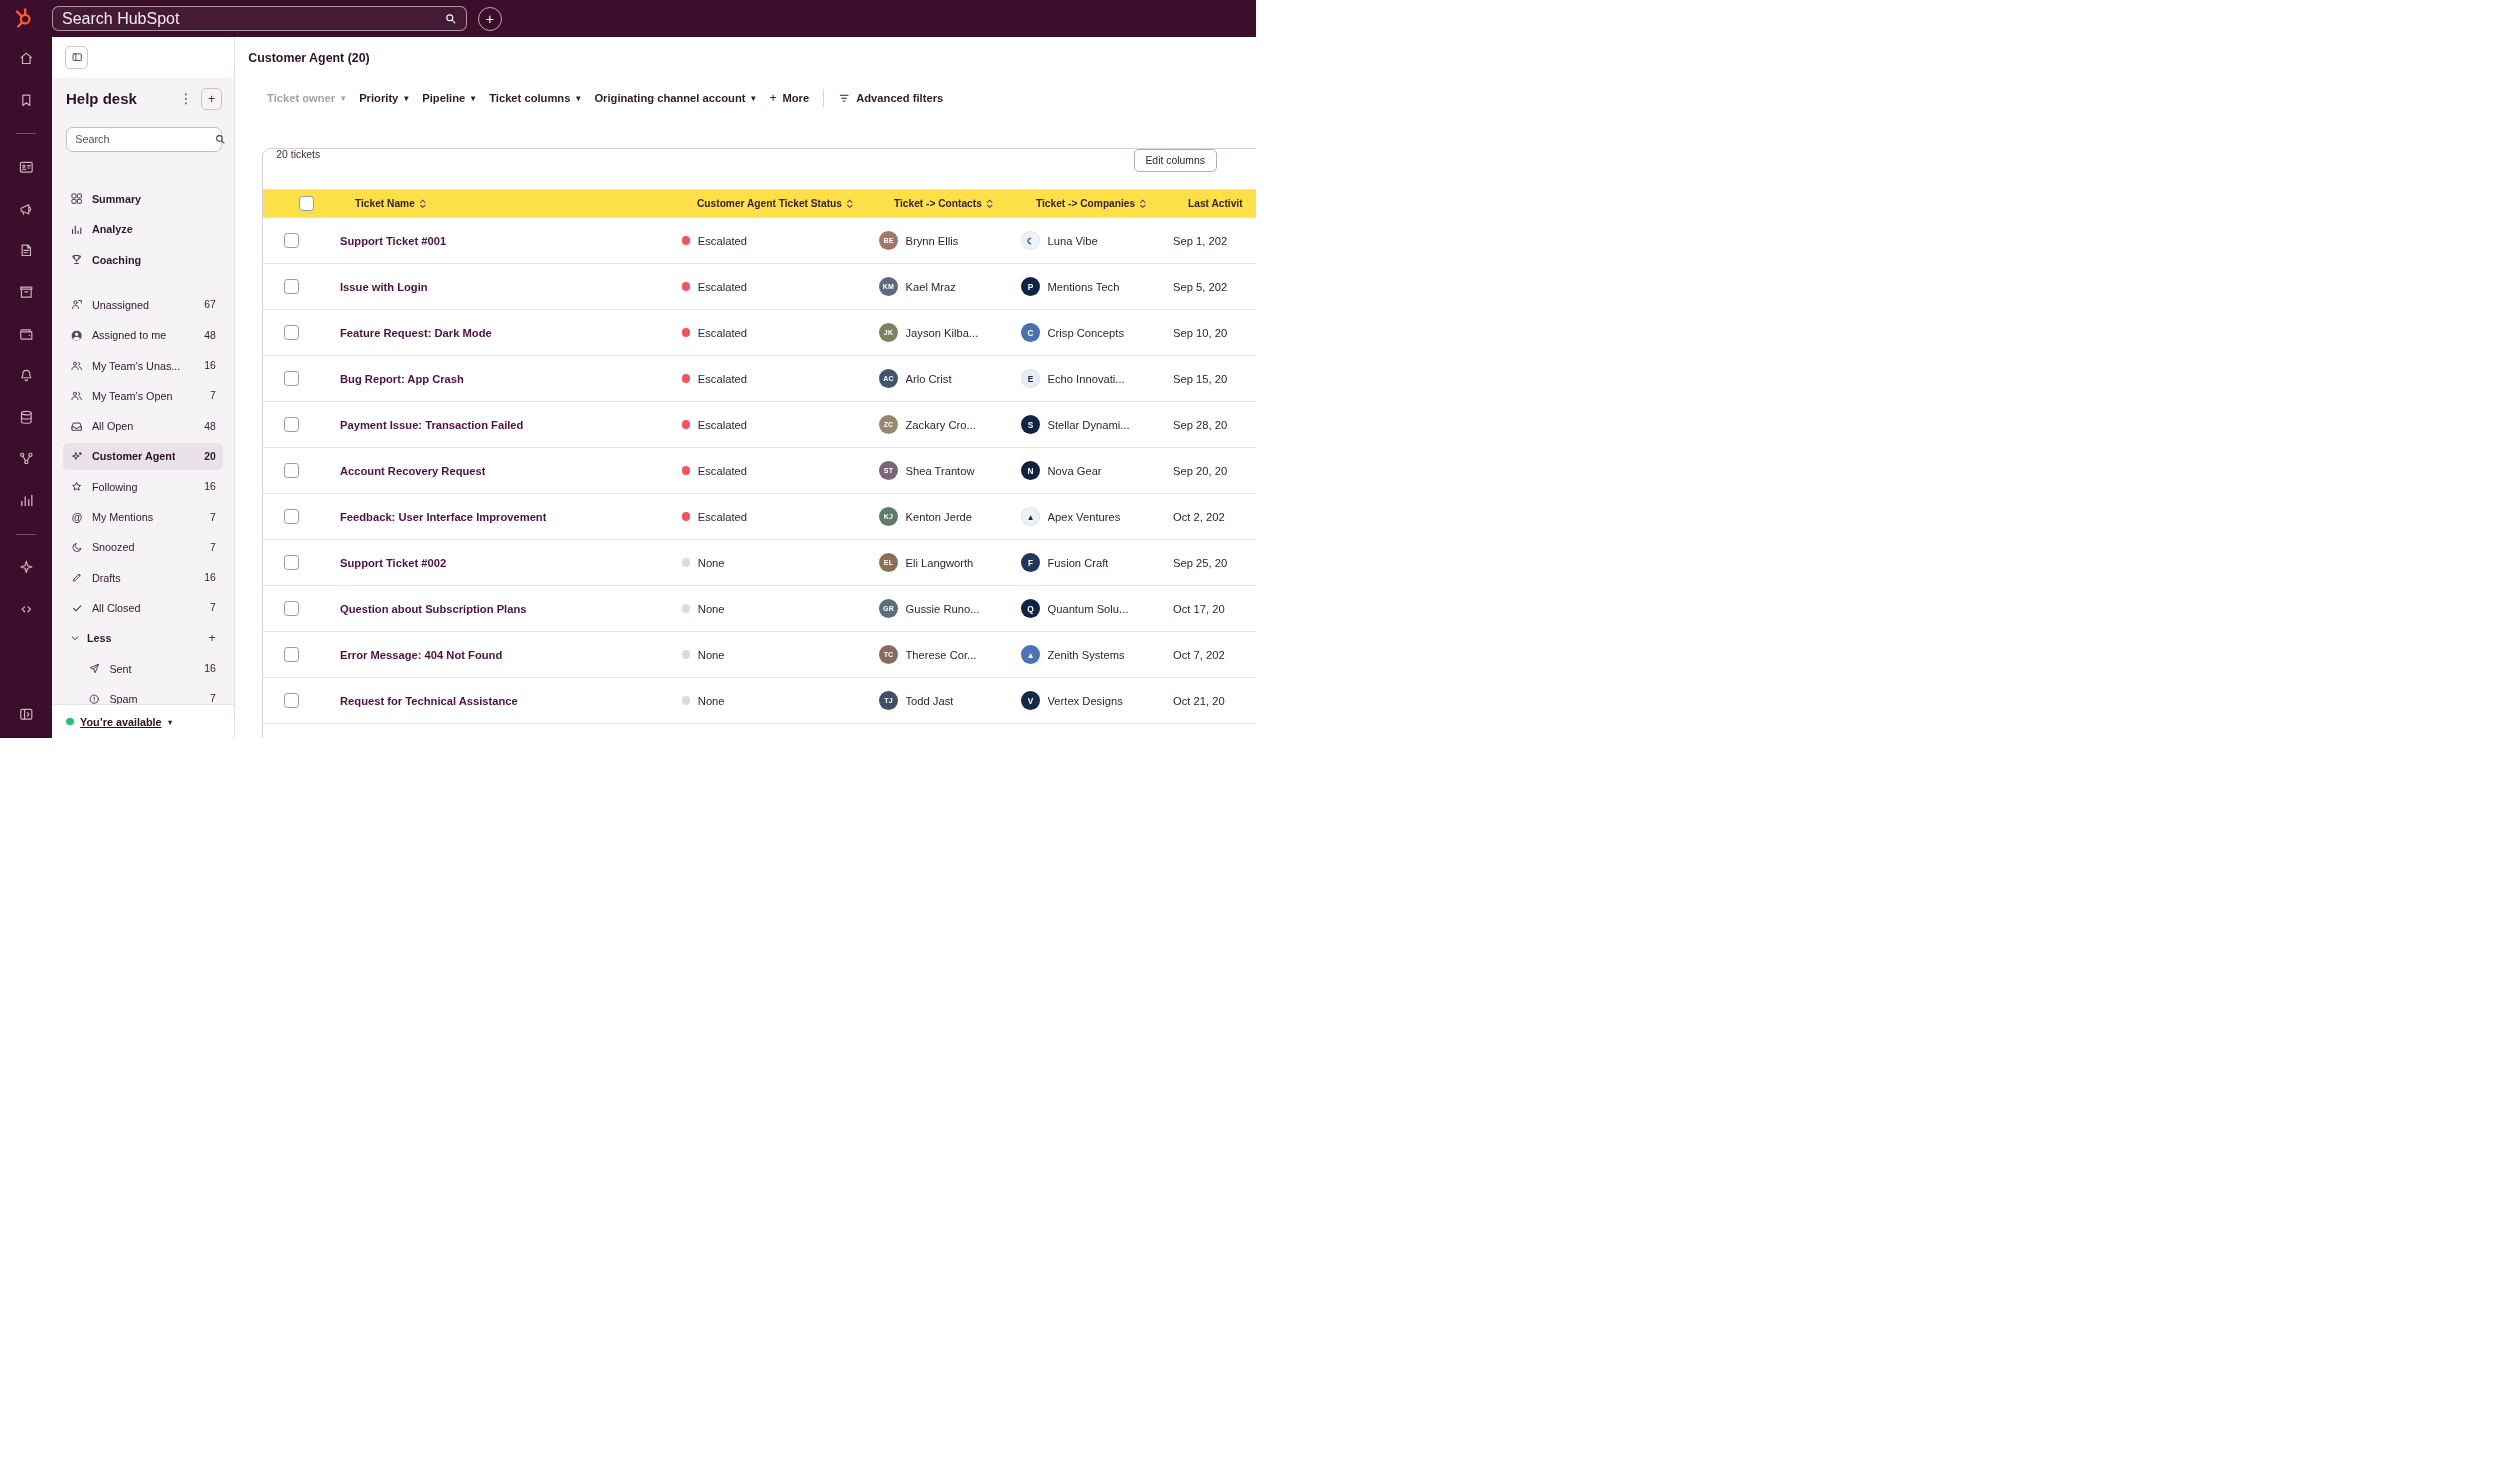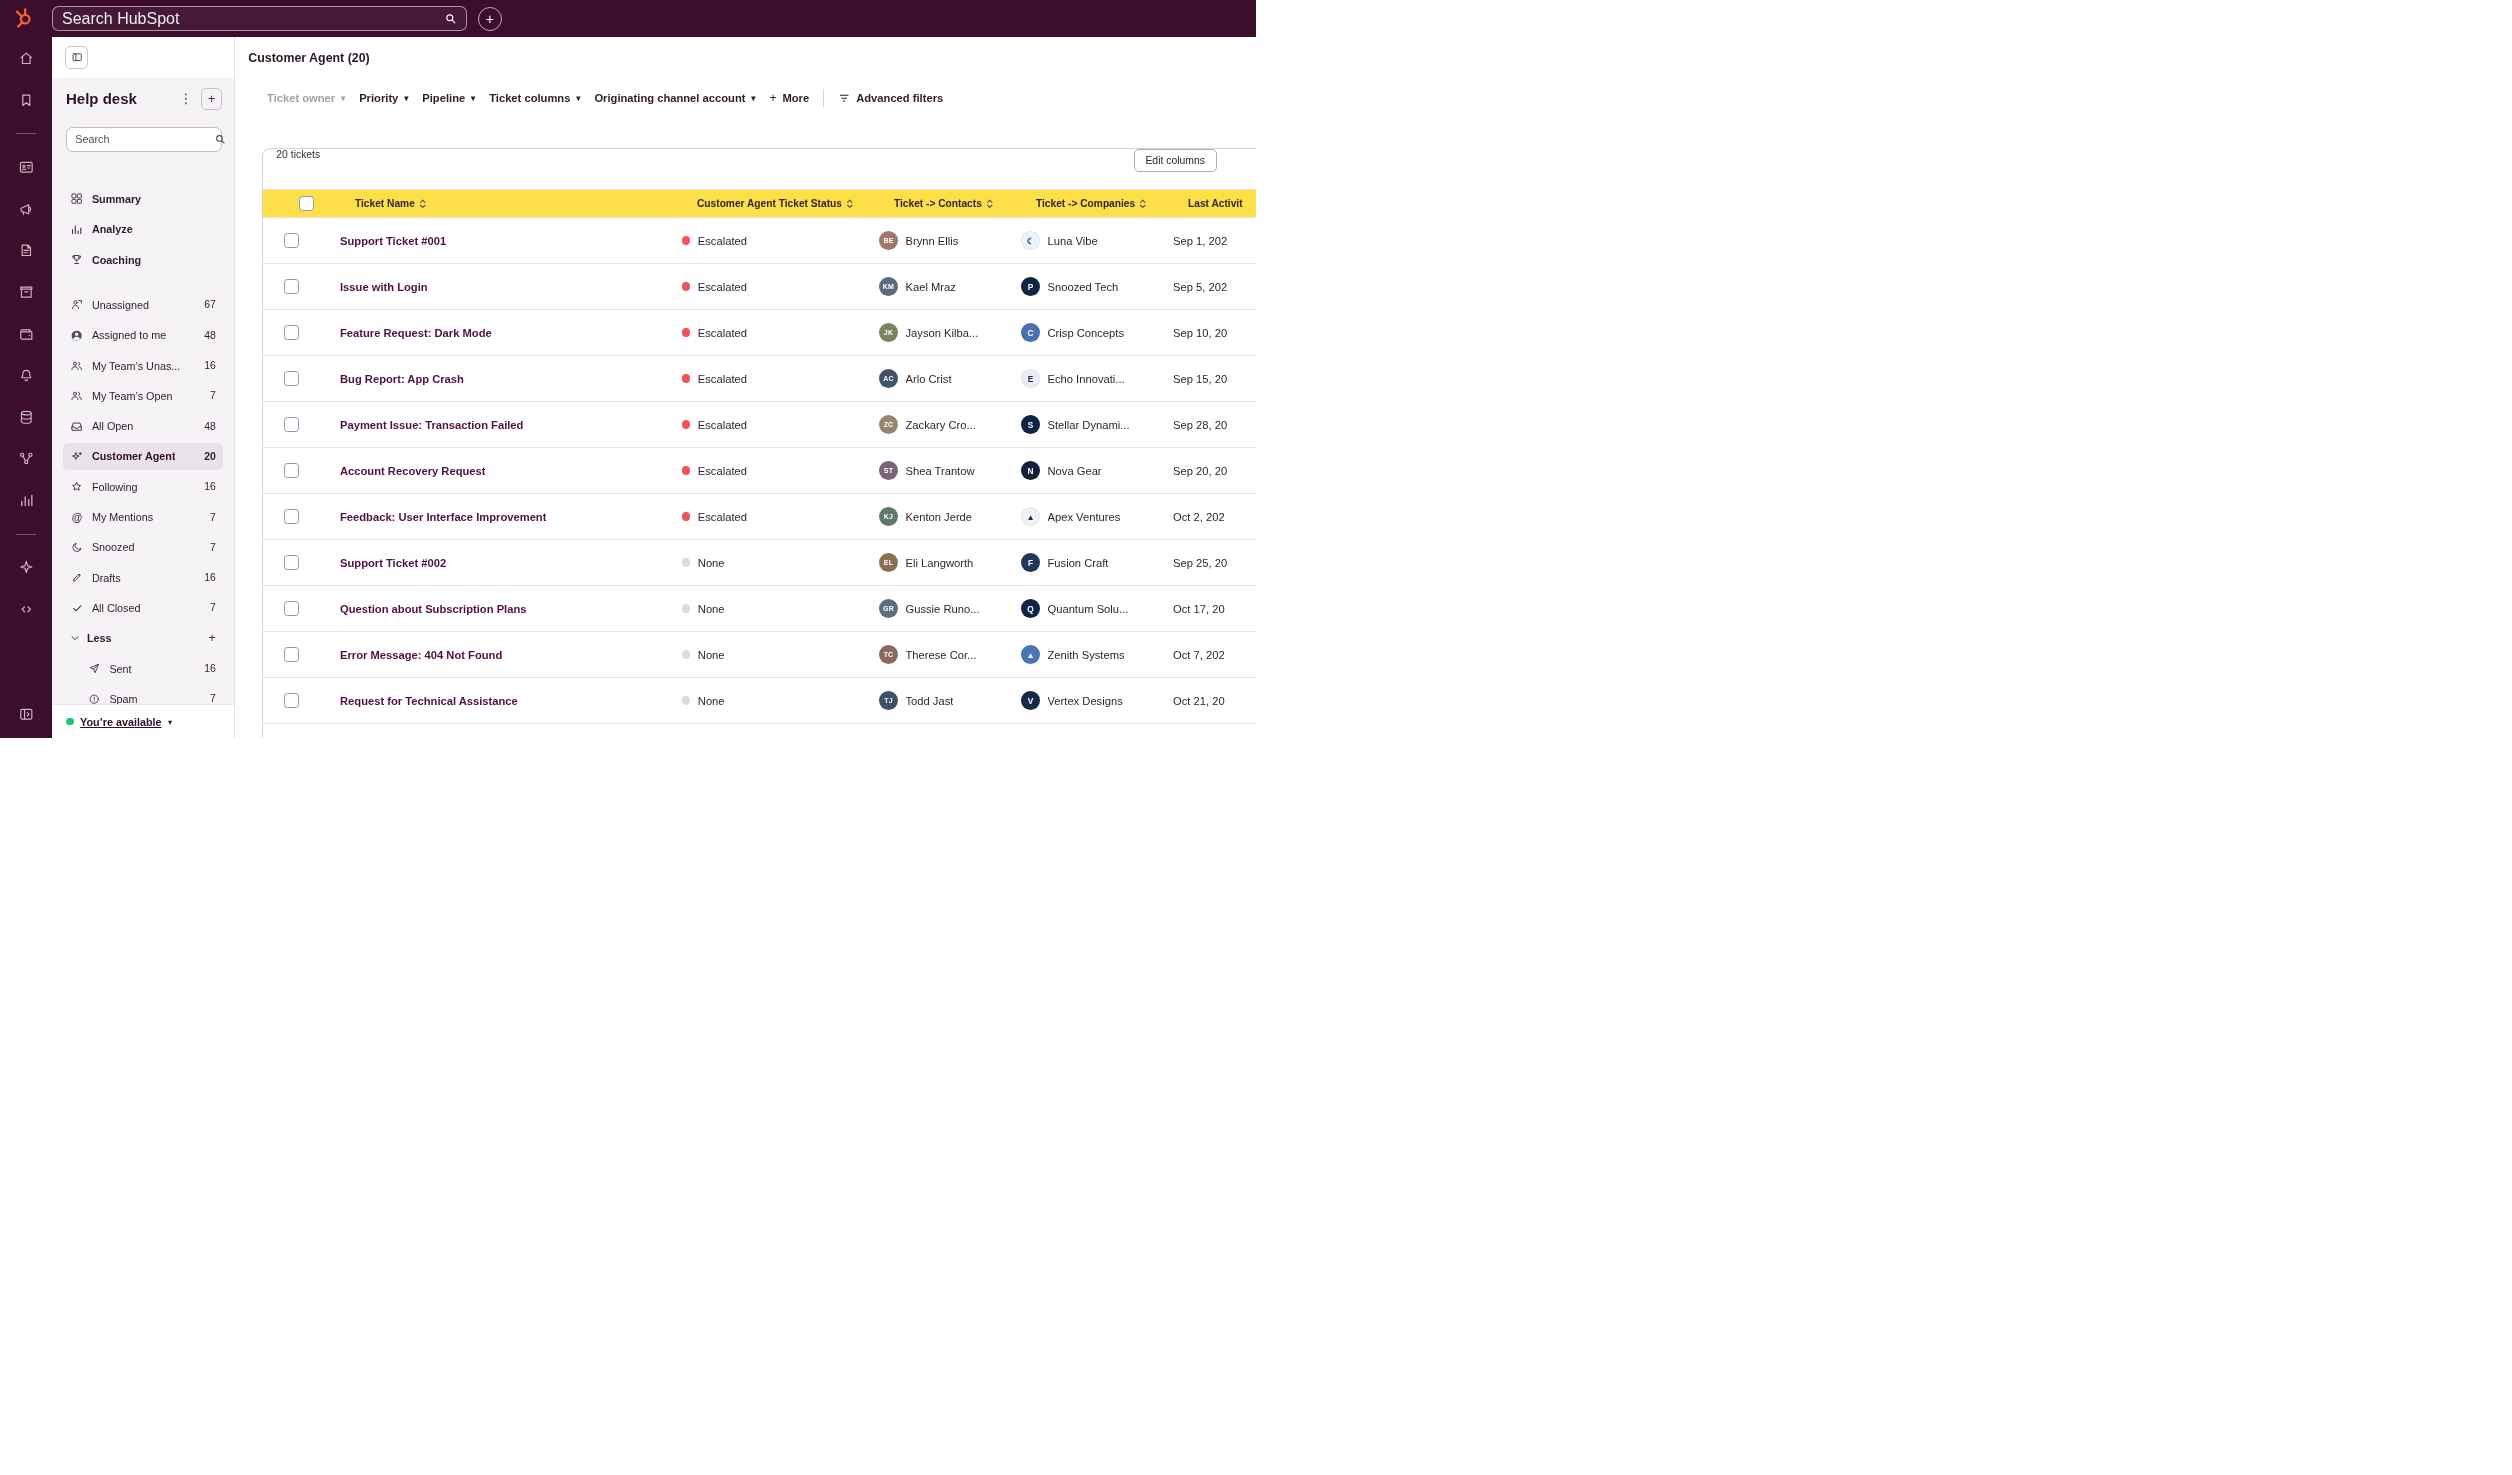--- a/index.html
+++ b/index.html
@@ -529,21 +529,21 @@
           <div class="cell">
               <span class="avatar" style="background-color: rgb(93, 107, 128);">
                 <i>KM</i>
               </span>
               <span class="pname">Kael Mraz</span>
             </div>
           <div class="cell">
               <span class="clogo" style="background-color: rgb(14, 37, 71);">
                 <i style="color: rgb(255, 255, 255);">P</i>
               </span>
-              <span class="pname">Snoozed Tech</span>
+              <span class="pname">Mentions Tech</span>
             </div>
           <div class="cell">
               <span class="cdate">Sep 5, 202</span>
             </div>
         </div>
 
         <div class="tgrid trow">
           <div class="cell c-cb">
               <span class="cb"></span>
             </div>

